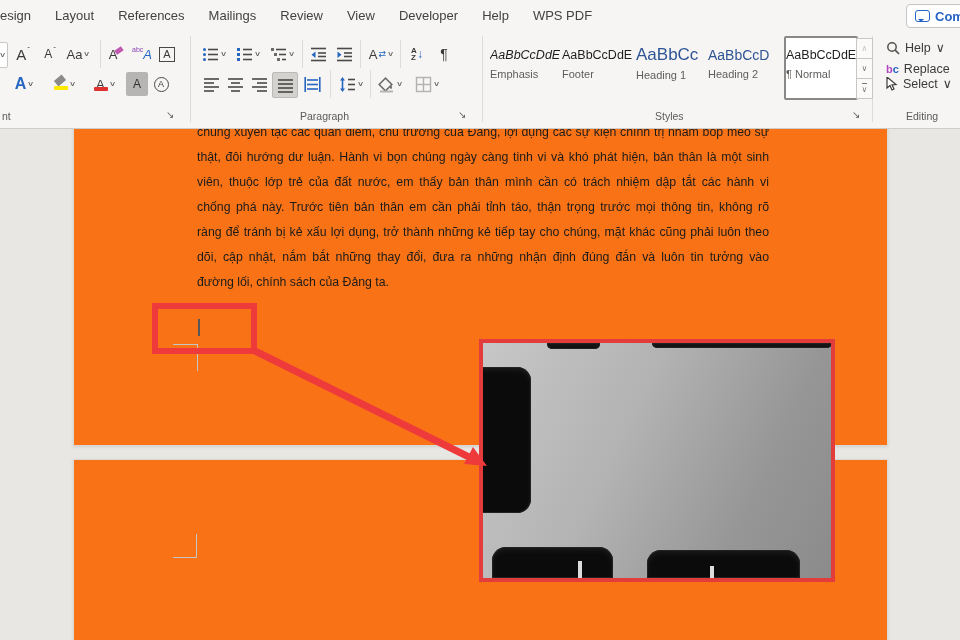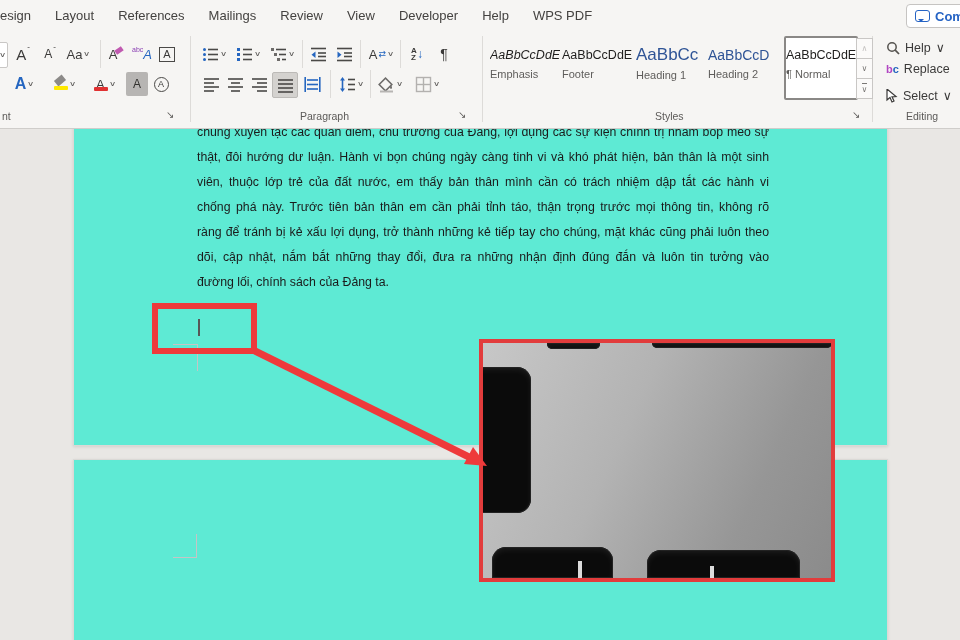--- a/index.html
+++ b/index.html
@@ -32,21 +32,21 @@
   
   .styleitem{position:absolute;top:8px;width:70px;height:60px;text-align:left;border-radius:2px}
   .sample{display:block;margin-top:10px;font-size:12.5px;color:#1f1e1d;white-space:nowrap;overflow:hidden}
   .stylelabel{display:block;margin-top:6px;font-size:11px;color:#5f5d5b;white-space:nowrap}
   .scrbtn{position:absolute;left:856px;width:15px;height:19px;border:1px solid #c9c7c5;background:#fbfaf9;
       font-size:8px;color:#7a7876;display:flex;align-items:center;justify-content:center}
   
   .edrow{position:absolute;left:886px;display:flex;align-items:center;gap:5px;font-size:12.5px;color:#3b3a39}
   
   #docarea{left:0;top:0;width:960px;height:640px;z-index:1}
-  .page{position:absolute;left:73px;width:813px;background:#5eead4;border:1px solid #dbd9d6;box-shadow:0 1px 3px rgba(0,0,0,.10)}
+  .page{position:absolute;left:73px;width:813px;background:#f97316;border:1px solid #dbd9d6;box-shadow:0 1px 3px rgba(0,0,0,.10)}
   #page1{top:98px;height:346px}
   #page2{top:459px;height:185px}
   #doctext{position:absolute;left:123px;top:21px;width:572px;font-size:12.3px;line-height:25px;color:#1b1b1b}
   .docline{height:25px;white-space:nowrap;text-align:justify;text-align-last:justify}
   .docline.last{text-align-last:left}
   .cropline{position:absolute;background:#c5c5c5}
   #cursor{position:absolute;left:124px;top:220px;width:2px;height:17px;background:#575757}
   
   #redbox{left:152px;top:303px;width:93px;height:39px;border:6px solid #ee3a3b;z-index:8}
   #arrow{left:250px;top:340px;width:250px;height:140px;z-index:9;pointer-events:none}
@@ -358,21 +358,21 @@
     </svg>
     <span>Help</span>
     <span class="ch">∨</span>
   </div>
   <div class="edrow" style="top:32px">
     <span style="font-size:11px;font-weight:700">
       <span style="color:#b146c2">b</span><span style="color:#2566c0">c</span>
     </span>
     <span>Replace</span>
   </div>
-  <div class="edrow" style="top:58px">
+  <div class="edrow" style="top:46px">
     <svg width="12" height="14" viewBox="0 0 12 14">
       <polygon points="1,0 1,11 4,8.5 6,13 8,12 6,7.8 10,7.5" fill="#fff" stroke="#3b3a39" stroke-width="1.2"></polygon>
     </svg>
     <span>Select</span>
     <span class="ch">∨</span>
   </div>
   <span class="grouplabel" style="left:906px">Editing</span>
 </div>
 
 </body></html>

